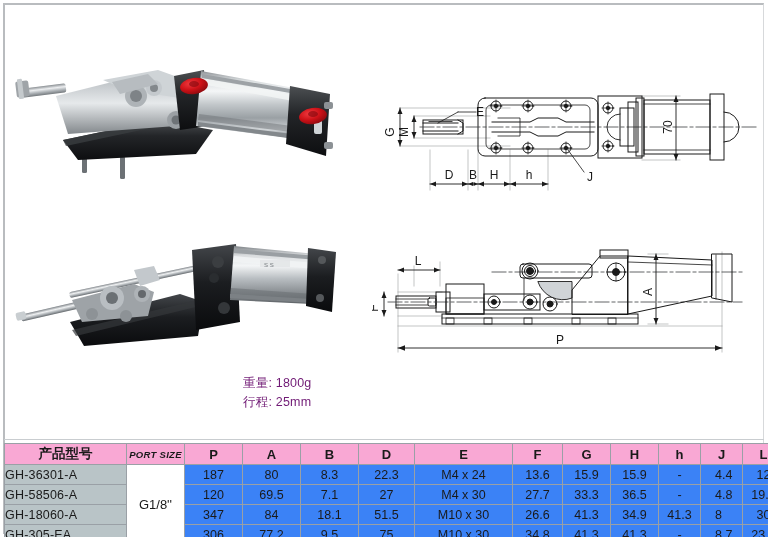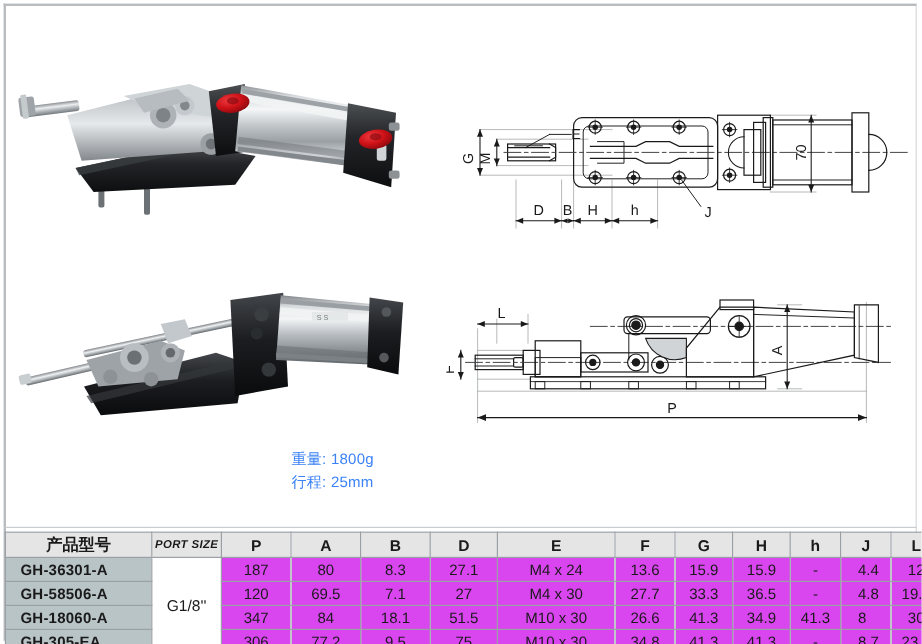--- a/index.html
+++ b/index.html
@@ -43,21 +43,21 @@
   #photo-bottom { left: 8px; top: 218px; width: 352px; height: 140px; }
 
   .photo svg { display: block; width: 100%; height: 100%; }
 
   
   .specnotes {
     position: absolute;
     left: 243px;
     top: 374px;
     font-size: 12.5px;
-    color: #3b82f6;
+    color: #701a75;
     line-height: 19px;
     letter-spacing: 0.2px;
   }
   .specnotes div { white-space: nowrap; }
 
   
   .drawing {
     position: absolute;
   }
   #drawing-top { left: 380px; top: 66px; width: 384px; height: 140px; }
@@ -80,47 +80,47 @@
   }
   table.spec th, table.spec td {
     border: 1px solid #9aa0a6;
     height: 19px;
     padding: 0 2px;
     text-align: center;
     white-space: nowrap;
     overflow: hidden;
   }
   table.spec thead th {
-    background: #e5e5e5;
+    background: #f9a8d4;
     font-weight: bold;
     font-size: 13px;
     height: 20px;
   }
   table.spec thead th.model-head {
     font-size: 13.5px;
   }
   table.spec thead th.port-head {
     font-size: 9.5px;
     letter-spacing: 0.3px;
     font-style: italic;
   }
   table.spec td.model-cell {
     background: #b9c4c7;
-    font-weight: bold;
+    font-weight: normal;
     text-align: left;
-    padding-left: 12px;
+    padding-left: 0;
     font-size: 12.5px;
     letter-spacing: 0.2px;
   }
   table.spec td.port-cell {
     background: #ffffff;
     font-size: 13px;
   }
   table.spec td.num {
-    background: #d946ef;
+    background: #3b82f6;
   }
   table.spec td.j-cell {
     text-align: left;
     padding-left: 14px;
   }
   .table-topline {
     position: absolute;
     left: 0;
     top: -4px;
     width: 760px;
@@ -541,21 +541,21 @@
 
         </tr>
       </thead>
       <tbody>
         <tr>
           <td class="model-cell">GH-36301-A</td>
           <td class="port-cell" rowspan="4">G1/8''</td>
           <td class="num">187</td>
           <td class="num">80</td>
           <td class="num">8.3</td>
-          <td class="num">27.1</td>
+          <td class="num">22.3</td>
           <td class="num">M4 x 24</td>
           <td class="num">13.6</td>
           <td class="num">15.9</td>
           <td class="num">15.9</td>
           <td class="num">-</td>
           <td class="num j-cell">4.4</td>
           <td class="num">12</td>
 
         </tr>
         <tr>

